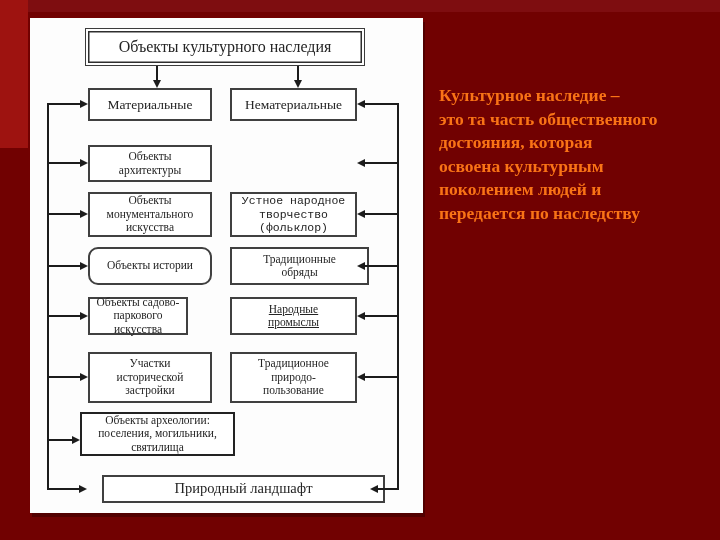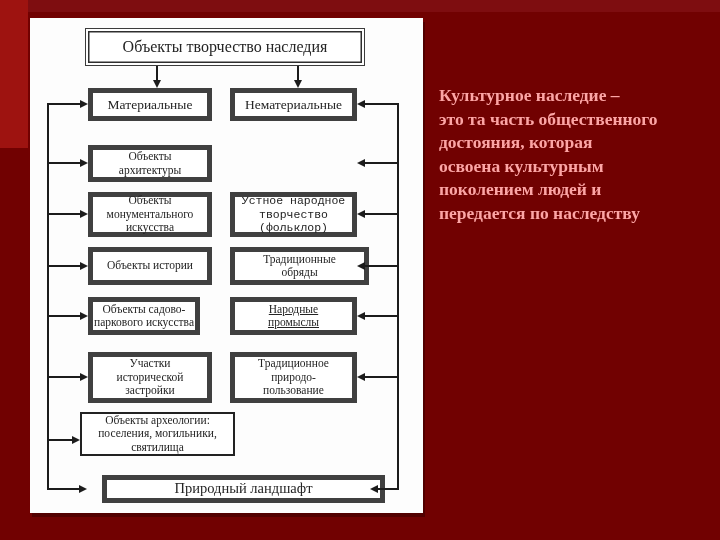--- a/index.html
+++ b/index.html
@@ -14,70 +14,70 @@
   .accent-block{position:absolute;left:0;top:0;width:28px;height:148px;background:#9e1310;}
   
   .panel{
     position:absolute;left:30px;top:18px;width:393px;height:495px;
     background:#fdfdfd;
     box-shadow:2px 4px 0 rgba(45,0,0,.45);
   }
   
   .box{
     position:absolute;background:#fff;
-    border:5px solid #404040;
+    border:2px solid #404040;
     display:flex;align-items:center;justify-content:center;
     text-align:center;white-space:pre-line;
     color:#242424;font-size:11.5px;line-height:13.5px;
     box-sizing:border-box;
   }
   .b-title{
     left:55px;top:10px;width:280px;height:38px;
     font-size:16px;line-height:18px;
     border:1px solid #3c3c3c;
     box-shadow:inset 0 0 0 2px #fff, inset 0 0 0 3.5px #2e2e2e;
   }
   .hdr{font-size:13.5px;}
   .b-mat  {left:58px; top:70px; width:124px;height:33px;}
   .b-nemat{left:200px;top:70px; width:127px;height:33px;}
   .b-arh  {left:58px; top:127px;width:124px;height:37px;}
   .b-yaz  {left:200px;top:127px;width:127px;height:37px;}
   .b-mon  {left:58px; top:174px;width:124px;height:45px;}
   .b-ust  {left:200px;top:174px;width:127px;height:45px;font-family:Liberation Mono, monospace;}
-  .b-ist  {left:58px; top:229px;width:124px;height:38px;}
+  .b-ist  {left:58px; top:229px;width:124px;height:38px;border-radius:10px;}
   .b-obr  {left:200px;top:229px;width:139px;height:38px;}
-  .b-sad  {left:58px; top:279px;width:112px;height:38px;}
+  .b-sad  {left:58px; top:279px;width:100px;height:38px;}
   .b-prom {left:200px;top:279px;width:127px;height:38px;text-decoration:underline;}
   .b-uch  {left:58px; top:334px;width:124px;height:51px;}
   .b-prir {left:200px;top:334px;width:127px;height:51px;}
   .b-arheo{left:50px; top:394px;width:155px;height:44px;border:2px solid #222;}
   .b-land {left:72px; top:457px;width:283px;height:28px;font-size:14.5px;}
   
   .cline{position:absolute;background:#1c1c1c;}
   .tri{position:absolute;width:0;height:0;}
   .tri-right{border-top:4px solid transparent;border-bottom:4px solid transparent;border-left:8px solid #1c1c1c;}
   .tri-left {border-top:4px solid transparent;border-bottom:4px solid transparent;border-right:8px solid #1c1c1c;}
   .tri-down {border-left:4px solid transparent;border-right:4px solid transparent;border-top:8px solid #1c1c1c;}
   
   .definition{
     position:absolute;left:439px;top:84px;width:272px;
-    color:#fca5a5;font-weight:bold;
+    color:#f97316;font-weight:bold;
     font-size:17.5px;line-height:23.5px;
     white-space:pre-line;
   }
 </style>
 </head>
 <body>
 
 <div class="top-band"></div>
 <div class="accent-block"></div>
 
 <div class="panel">
 
-  <div class="box b-title">Объекты творчество наследия</div>
+  <div class="box b-title">Объекты культурного наследия</div>
 
   <div class="box b-mat hdr">Материальные</div>
   <div class="box b-nemat hdr">Нематериальные</div>
 
   <div class="box b-arh">Объекты
 архитектуры</div>
 
   <div class="box b-mon">Объекты
 монументального
 искусства</div>

